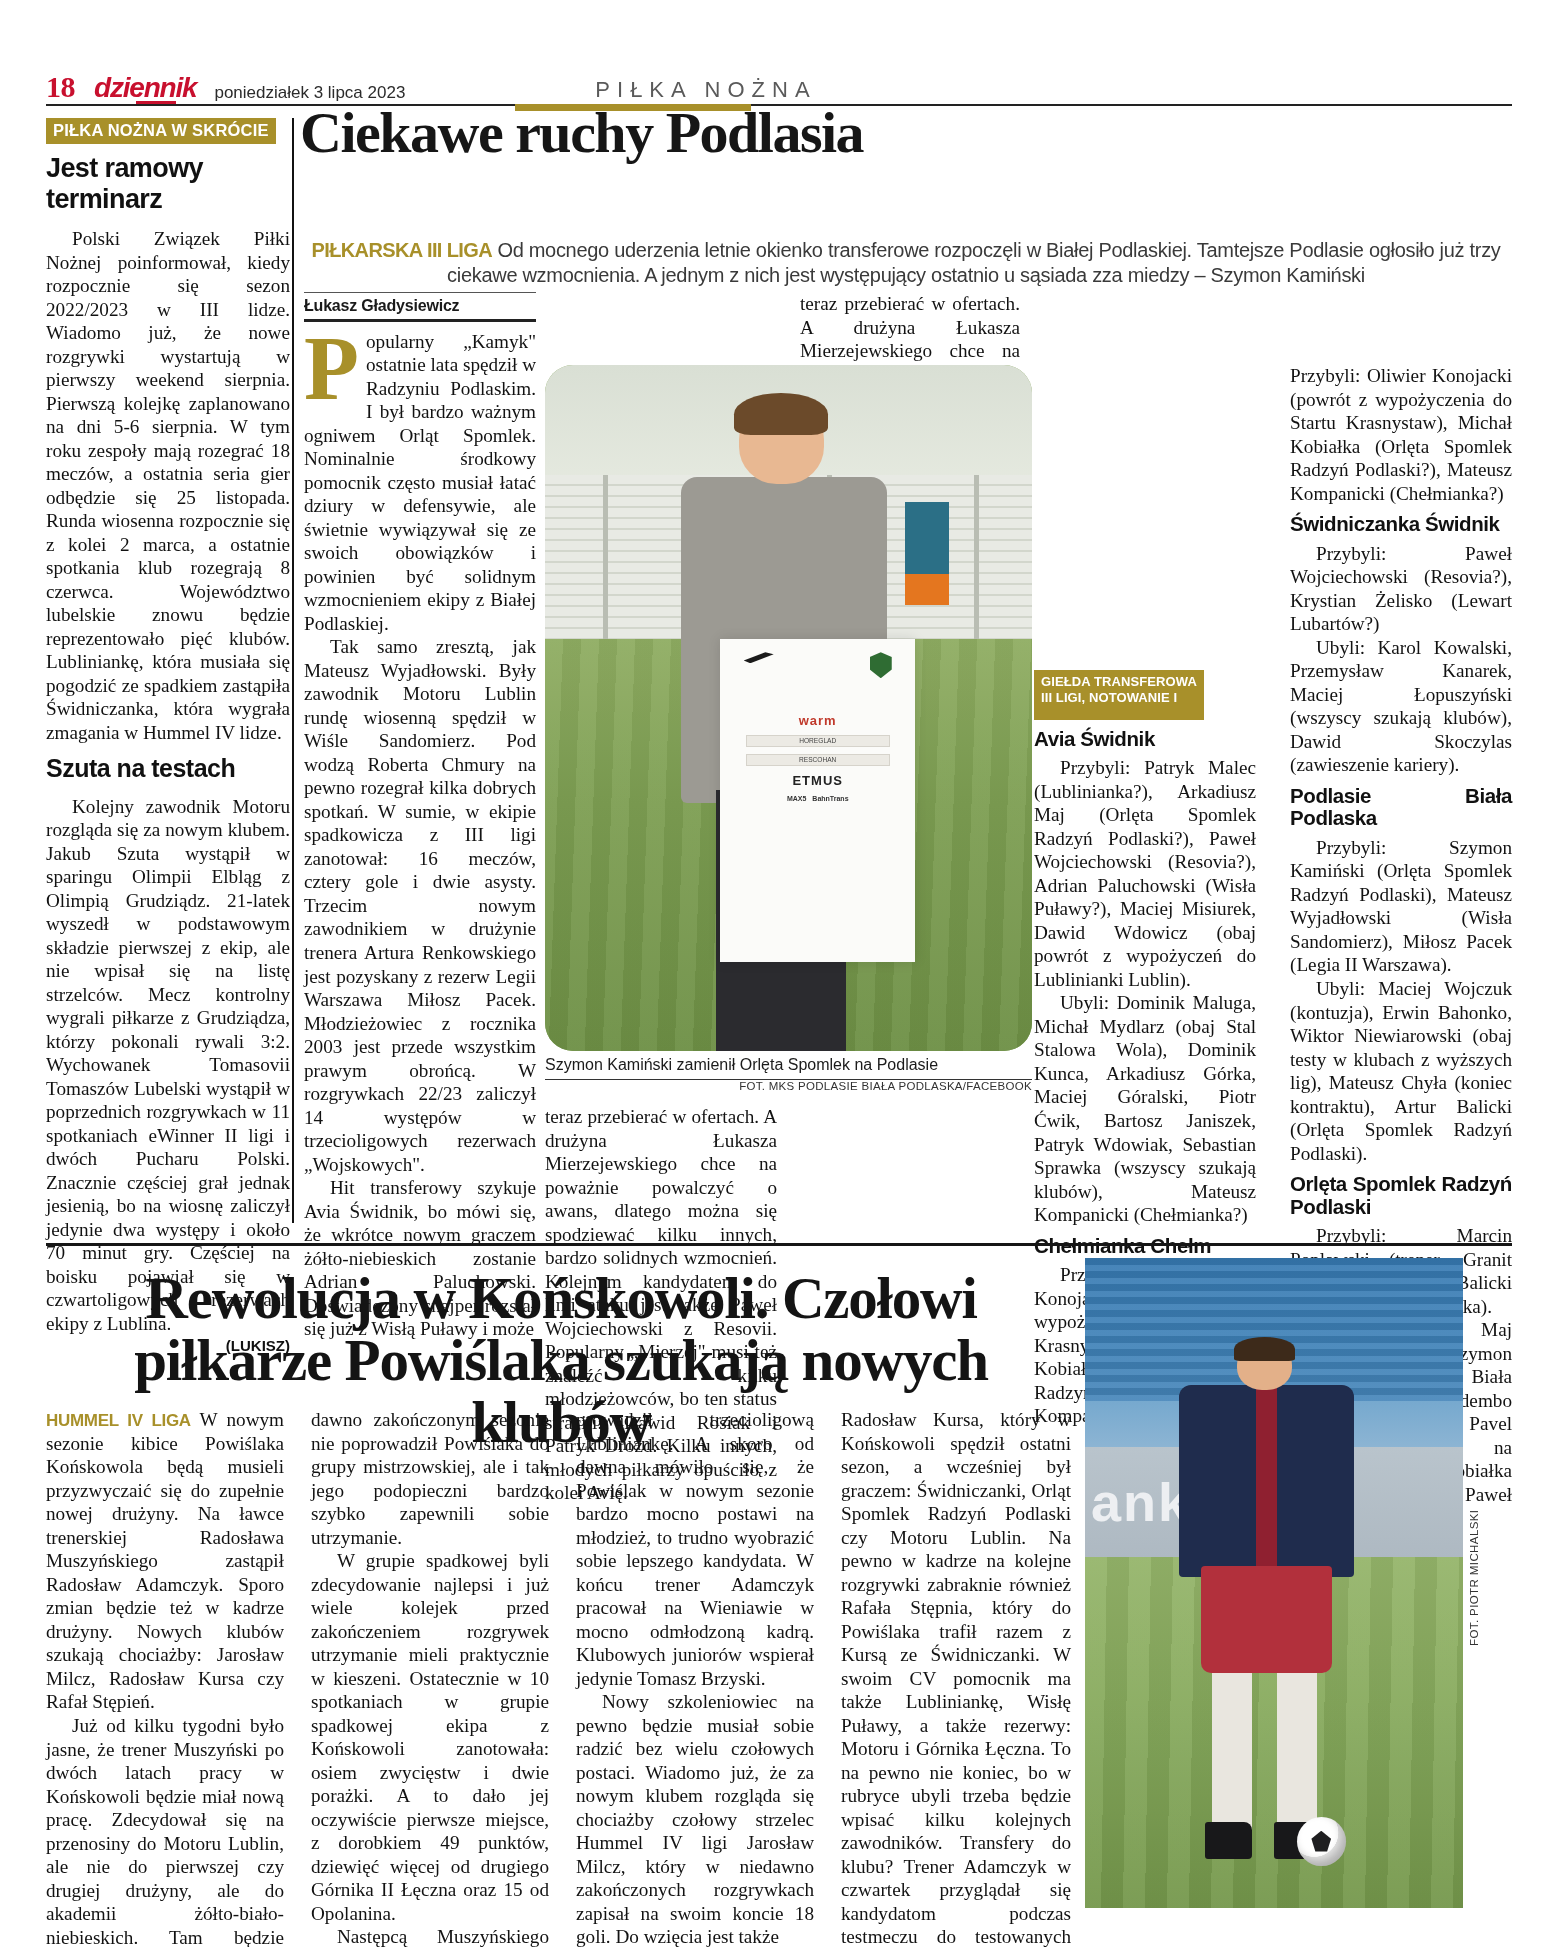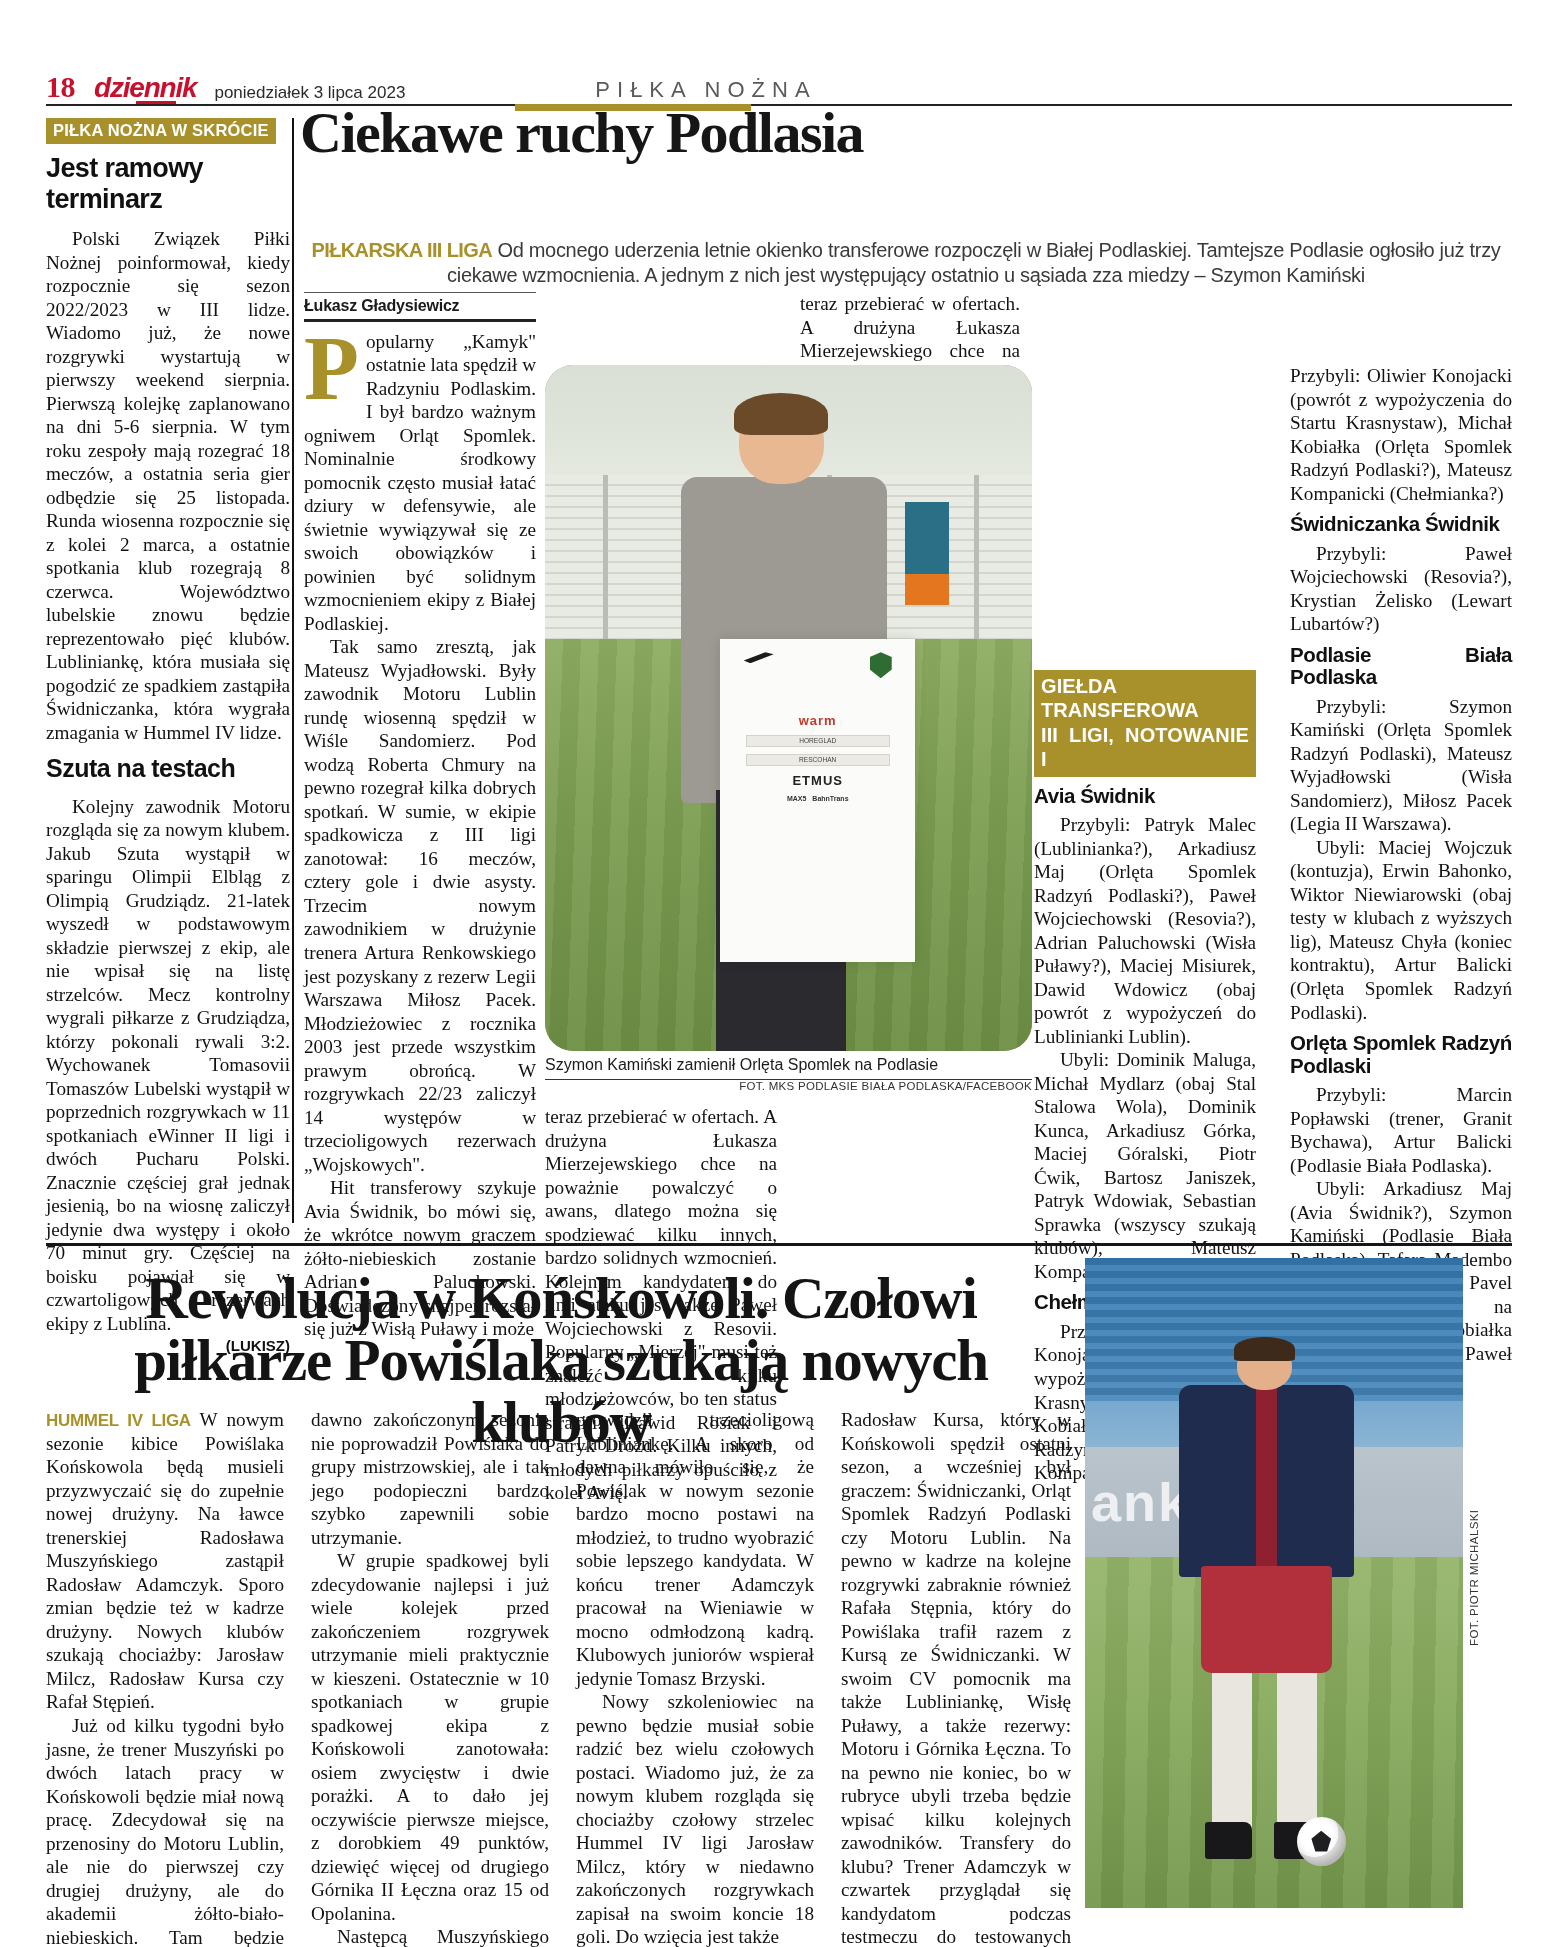--- a/index.html
+++ b/index.html
@@ -298,22 +298,22 @@
   .cred1 {
     position:absolute; left:545px; top:1080px; width:487px;
     font-family:"Liberation Sans",sans-serif;
     font-size:11.5px; color:#333; text-align:right; letter-spacing:0.3px;
   }
 
   
   .tbox-bar {
     background:#a8902a; color:#fff;
     font-family:"Liberation Sans",sans-serif;
-    font-weight:700; font-size:20px; line-height:1.22;
-    padding:4px 7px 5px 7px;
+    font-weight:700; font-size:13px; line-height:1.22;
+    padding:4px 7px 14px 7px;
     display:inline-block;
     letter-spacing:0.1px;
     margin-bottom:6px;
     text-indent:0;
   }
   .club-head {
     font-family:"Liberation Sans",sans-serif;
     font-weight:700; font-size:20.5px; line-height:1.1;
     color:#111; margin:8px 0 6px 0; text-indent:0;
     letter-spacing:-0.4px;
@@ -496,20 +496,21 @@
     <p>Przybyli: Patryk Malec (Lublinianka?), Arkadiusz Maj (Orlęta Spomlek Radzyń Podlaski?), Paweł Wojciechowski (Resovia?), Adrian Paluchowski (Wisła Puławy?), Maciej Misiurek, Dawid Wdowicz (obaj powrót z wypożyczeń do Lublinianki Lublin).</p>
     <p>Ubyli: Dominik Maluga, Michał Mydlarz (obaj Stal Stalowa Wola), Dominik Kunca, Arkadiusz Górka, Maciej Góralski, Piotr Ćwik, Bartosz Janiszek, Patryk Wdowiak, Sebastian Sprawka (wszyscy szukają klubów), Mateusz Kompanicki (Chełmianka?)</p>
     <div class="club-head">Chełmianka Chełm</div>
     <p>Przybyli: Oliwier Konojacki (powrót z wypożyczenia do Startu Krasnystaw), Michał Kobiałka (Orlęta Spomlek Radzyń Podlaski?), Mateusz Kompanicki (Chełmianka?)</p>
   </div>
 
   <div class="col" style="left:1290px; top:364px; width:222px;">
     <p class="noind">Przybyli: Oliwier Konojacki (powrót z wypożyczenia do Startu Krasnystaw), Michał Kobiałka (Orlęta Spomlek Radzyń Podlaski?), Mateusz Kompanicki (Chełmianka?)</p>
     <div class="club-head">Świdniczanka Świdnik</div>
     <p>Przybyli: Paweł Wojciechowski (Resovia?), Krystian Żelisko (Lewart Lubartów?)</p>
+    <p>Ubyli: Karol Kowalski, Przemysław Kanarek, Maciej Łopuszyński (wszyscy szukają klubów), Dawid Skoczylas (zawieszenie kariery).</p>
     <div class="club-head">Podlasie Biała Podlaska</div>
     <p>Przybyli: Szymon Kamiński (Orlęta Spomlek Radzyń Podlaski), Mateusz Wyjadłowski (Wisła Sandomierz), Miłosz Pacek (Legia II Warszawa).</p>
     <p>Ubyli: Maciej Wojczuk (kontuzja), Erwin Bahonko, Wiktor Niewiarowski (obaj testy w klubach z wyższych lig), Mateusz Chyła (koniec kontraktu), Artur Balicki (Orlęta Spomlek Radzyń Podlaski).</p>
     <div class="club-head">Orlęta Spomlek Radzyń Podlaski</div>
     <p>Przybyli: Marcin Popławski (trener, Granit Bychawa), Artur Balicki (Podlasie Biała Podlaska).</p>
     <p>Ubyli: Arkadiusz Maj (Avia Świdnik?), Szymon Kamiński (Podlasie Biała Podlaska), Tafara Madembo (Kotwica Kołobrzeg), Pavel Chaliadka (powrót na Białoruś), Michał Kobiałka (Chełmianka?), Paweł Babiarz (trener).</p>
   </div>
 
   <div class="big-rule"></div>
 

